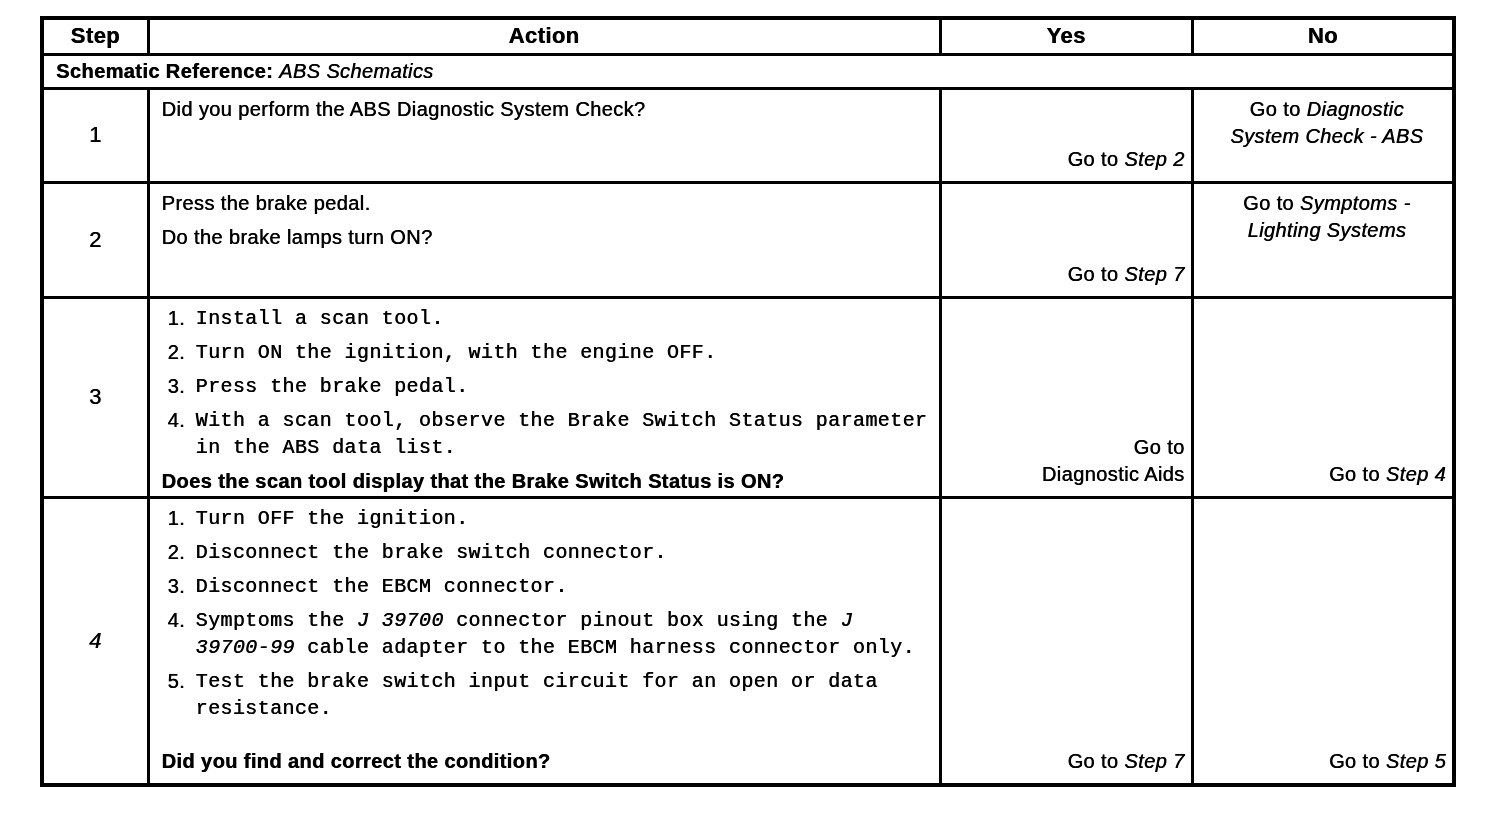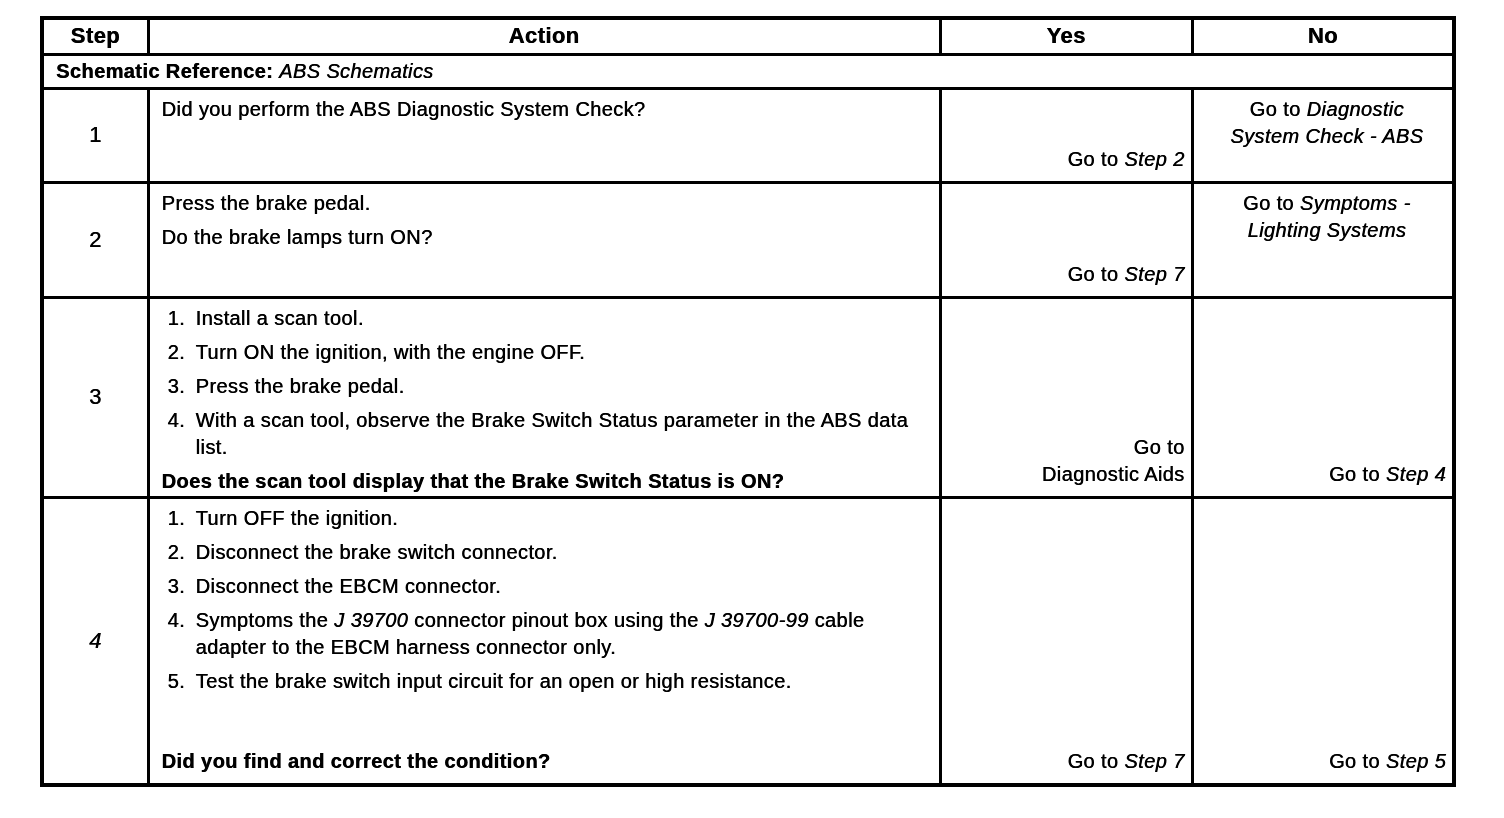--- a/index.html
+++ b/index.html
@@ -51,21 +51,21 @@
     vertical-align: middle;
     font-size: 22px;
   }
   td.action-cell { padding: 6px 10px 8px 12px; }
   .action-inner { display: flex; flex-direction: column; }
   tr.r3 .action-inner { height: 182px; }
   tr.r4 .action-inner { height: 270px; }
 
   .oli { display: flex; margin: 0 0 7px 0; }
   .oli .num { flex: 0 0 34px; padding-left: 6px; }
-  .oli .itext { flex: 1; }
+  .oli .itext { flex: 1; font-family: Liberation Mono, monospace; }
 
   .q { margin: 0; }
   .q.gap { margin-top: 7px; }
   .q.bottom { margin-top: auto; font-weight: bold; }
 
   td.goto-cell { text-align: center; }
   td.valign-bottom { vertical-align: bottom; padding-bottom: 8px; text-align: right; }
   td.valign-top { vertical-align: top; padding-top: 6px; }
   td.goto-cell { padding-left: 14px; padding-right: 6px; margin-top: 16px; }
 
@@ -174,21 +174,21 @@
         <div class="oli">
           <span class="num">3.</span>
           <span class="itext">Disconnect the EBCM connector.</span>
         </div>
         <div class="oli">
           <span class="num">4.</span>
           <span class="itext"><span>Symptoms the </span><span class="i">J 39700</span><span> connector pinout box using the </span><span class="i">J 39700-99</span><span> cable adapter to the EBCM harness connector only.</span></span>
         </div>
         <div class="oli">
           <span class="num">5.</span>
-          <span class="itext">Test the brake switch input circuit for an open or high resistance.</span>
+          <span class="itext">Test the brake switch input circuit for an open or data resistance.</span>
         </div>
         <div class="q bottom">Did you find and correct the condition?</div>
       </div>
     </td>
     <td class="goto-cell valign-bottom">
       <div><span>Go to </span><span class="i">Step 7</span></div>
     </td>
     <td class="goto-cell valign-bottom">
       <div><span>Go to </span><span class="i">Step 5</span></div>
     </td>

